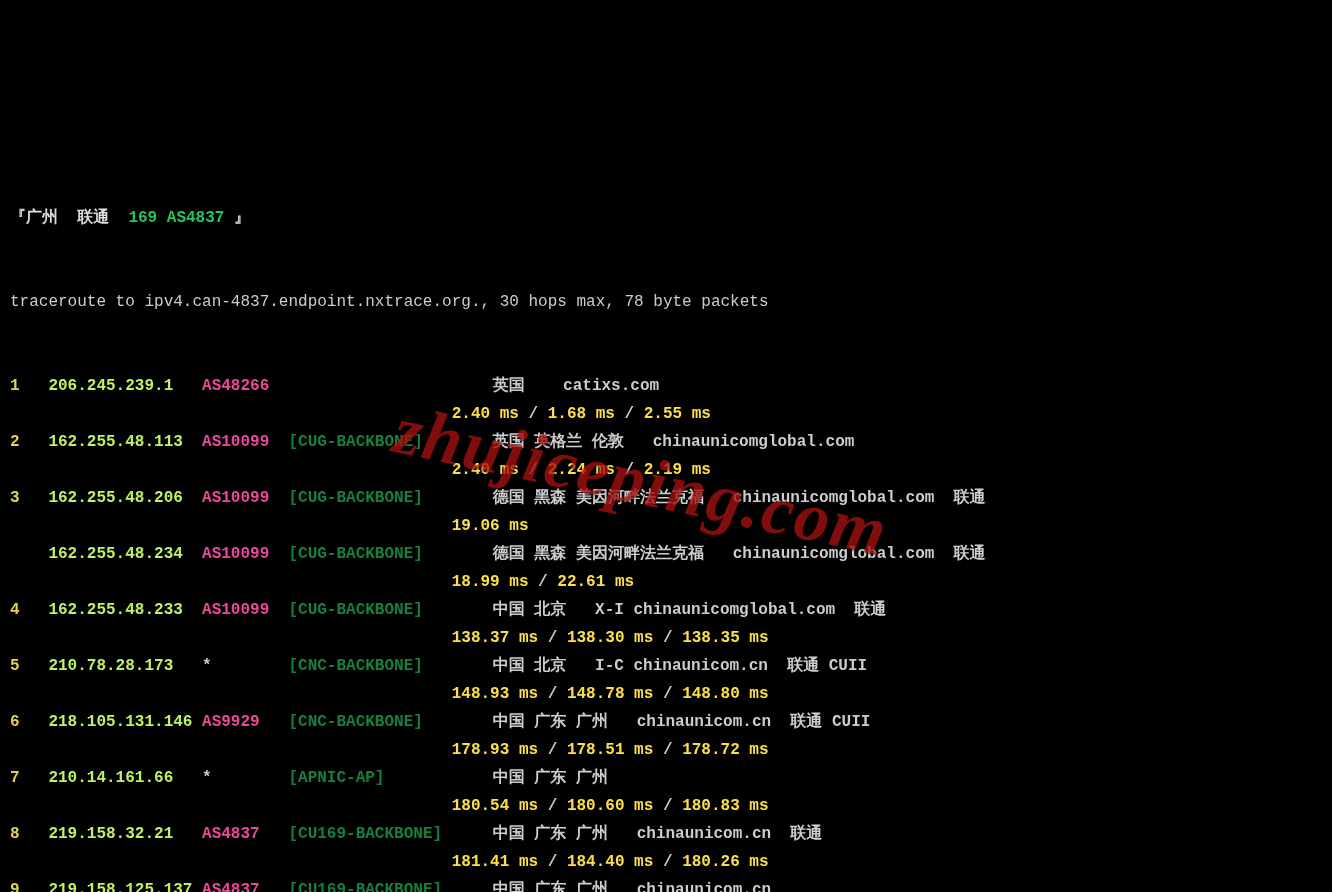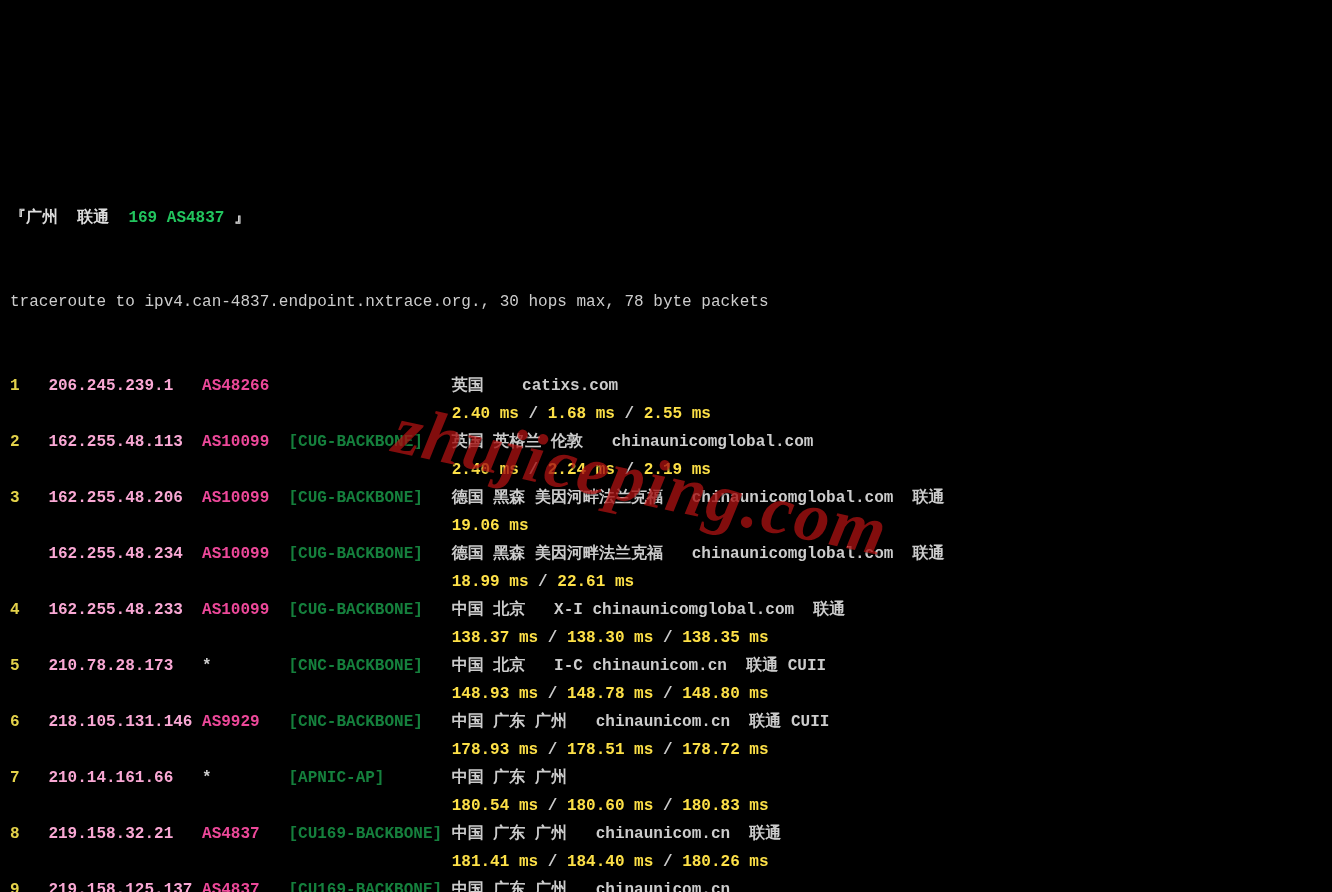--- a/index.html
+++ b/index.html
@@ -9,25 +9,25 @@
     font-size: 16px;
     line-height: 1.75;
     margin: 0;
     padding: 8px 10px;
     white-space: pre;
   }
   .hdr-white { color: #ddd; font-weight: bold; }
   .hdr-green { color: #22c55e; font-weight: bold; }
   .plain    { color: #ccc; }
   .hopnum   { color: #e4d24a; font-weight: bold; }
-  .ip       { color: #f9a8d4; font-weight: bold; }
+  .ip       { color: #bef264; font-weight: bold; }
   .asgreen  { color: #ec4899; font-weight: bold; }
   .asstar   { color: #ccc; font-weight: bold; }
   .tag      { color: #15803d; font-weight: bold; }
-  .loc      { color: #ccc; font-weight: bold; }
+  .loc      { color: #ccc; font-weight: bold; margin-left: 41px; }
   .time     { color: #fde047; font-weight: bold; }
   .sep      { color: #ccc; font-weight: bold; }
   .row { display: block; font-family: Liberation Mono, monospace; }
   #container { position: relative; }
   #watermark {
     position: absolute;
     left: 380px;
     top: 300px;
     font-family: Georgia, "Times New Roman", serif;
     font-size: 70px;

